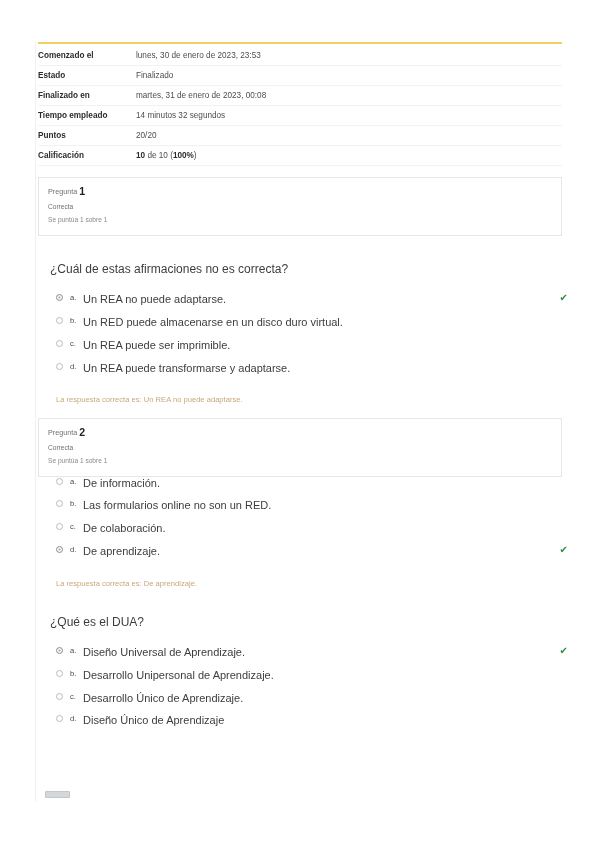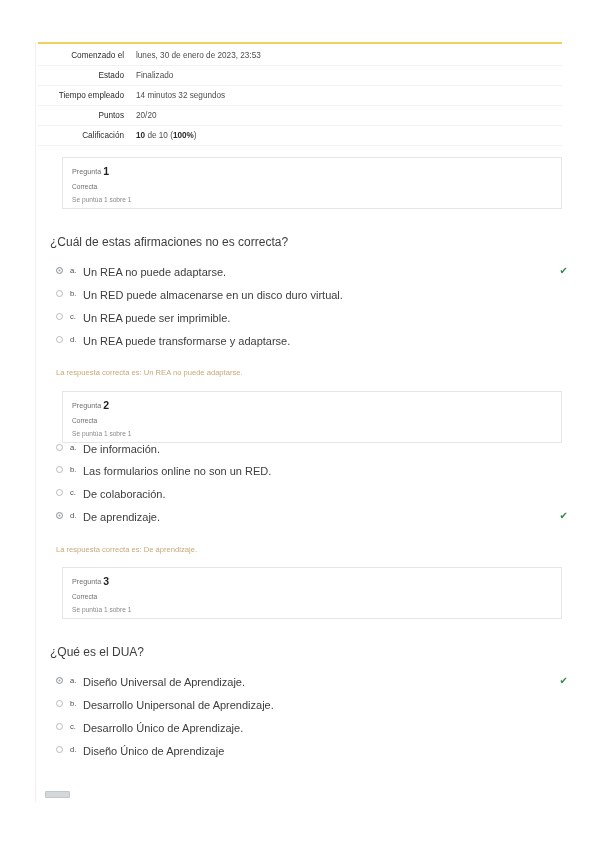--- a/index.html
+++ b/index.html
@@ -45,23 +45,23 @@
     padding-top: 2px;
   }
   table.summary {
     width: 100%;
     border-collapse: collapse;
     font-size: 8.2px;
     color: #4a4a4a;
   }
   table.summary tr { border-bottom: 1px solid #f2f2f2; }
   table.summary th {
-    text-align: right;
+    text-align: left;
     vertical-align: top;
-    font-weight: normal;
+    font-weight: bold;
     color: #2b2b2b;
     width: 92px;
     padding: 4px 6px 4px 0;
     line-height: 1.35;
     white-space: normal;
   }
   table.summary td {
     text-align: left;
     vertical-align: top;
     padding: 4px 0 4px 6px;
@@ -70,22 +70,21 @@
   }
   .grade-num { font-weight: bold; color: #2b2b2b; }
   .grade-pct { font-weight: bold; color: #2b2b2b; }
 
   
   .question-block { margin-top: 11px; }
 
   .q-header {
     border: 1px solid #e6e6e6;
     background: #ffffff;
-    padding: 7px 9px 4px 9px;
-    margin-left: 24px;
+    padding: 7px 9px 11px 9px;
   }
   .q-label-row {
     font-size: 7.2px;
     color: #6f6f6f;
     line-height: 1.2;
     margin-bottom: 5px;
   }
   .q-label-row .q-num {
     font-size: 10.5px;
     font-weight: bold;
@@ -197,20 +196,24 @@
         <tbody>
           <tr>
             <th>Comenzado el</th>
             <td>lunes, 30 de enero de 2023, 23:53</td>
           </tr>
           <tr>
             <th>Estado</th>
             <td>Finalizado</td>
           </tr>
           <tr>
+            <th>Finalizado en</th>
+            <td>martes, 31 de enero de 2023, 00:08</td>
+          </tr>
+          <tr>
             <th>Tiempo empleado</th>
             <td>14 minutos 32 segundos</td>
           </tr>
           <tr>
             <th>Puntos</th>
             <td>20/20</td>
           </tr>
           <tr>
             <th>Calificación</th>
             <td><span class="grade-num">10</span><span> de 10 (</span><span class="grade-pct">100%</span><span>)</span></td>
@@ -282,25 +285,20 @@
             <span class="answer-letter">d.</span>
             <span class="answer-text">De aprendizaje.</span>
             <span class="tick">✔</span>
           </div>
         </div>
         <div class="feedback">La respuesta correcta es: De aprendizaje.</div>
       </div>
     </div>
 
     <div class="question-block">
-      <div class="q-header">
-        <div class="q-label-row"><span>Pregunta</span><span class="q-num">3</span></div>
-        <div class="q-state">Correcta</div>
-        <div class="q-points">Se puntúa 1 sobre 1</div>
-      </div>
       <div class="q-body">
         <div class="q-text">¿Qué es el DUA?</div>
         <div class="answers">
           <div class="answer-row">
             <span class="radio checked"></span>
             <span class="answer-letter">a.</span>
             <span class="answer-text">Diseño Universal de Aprendizaje.</span>
             <span class="tick">✔</span>
           </div>
           <div class="answer-row">

